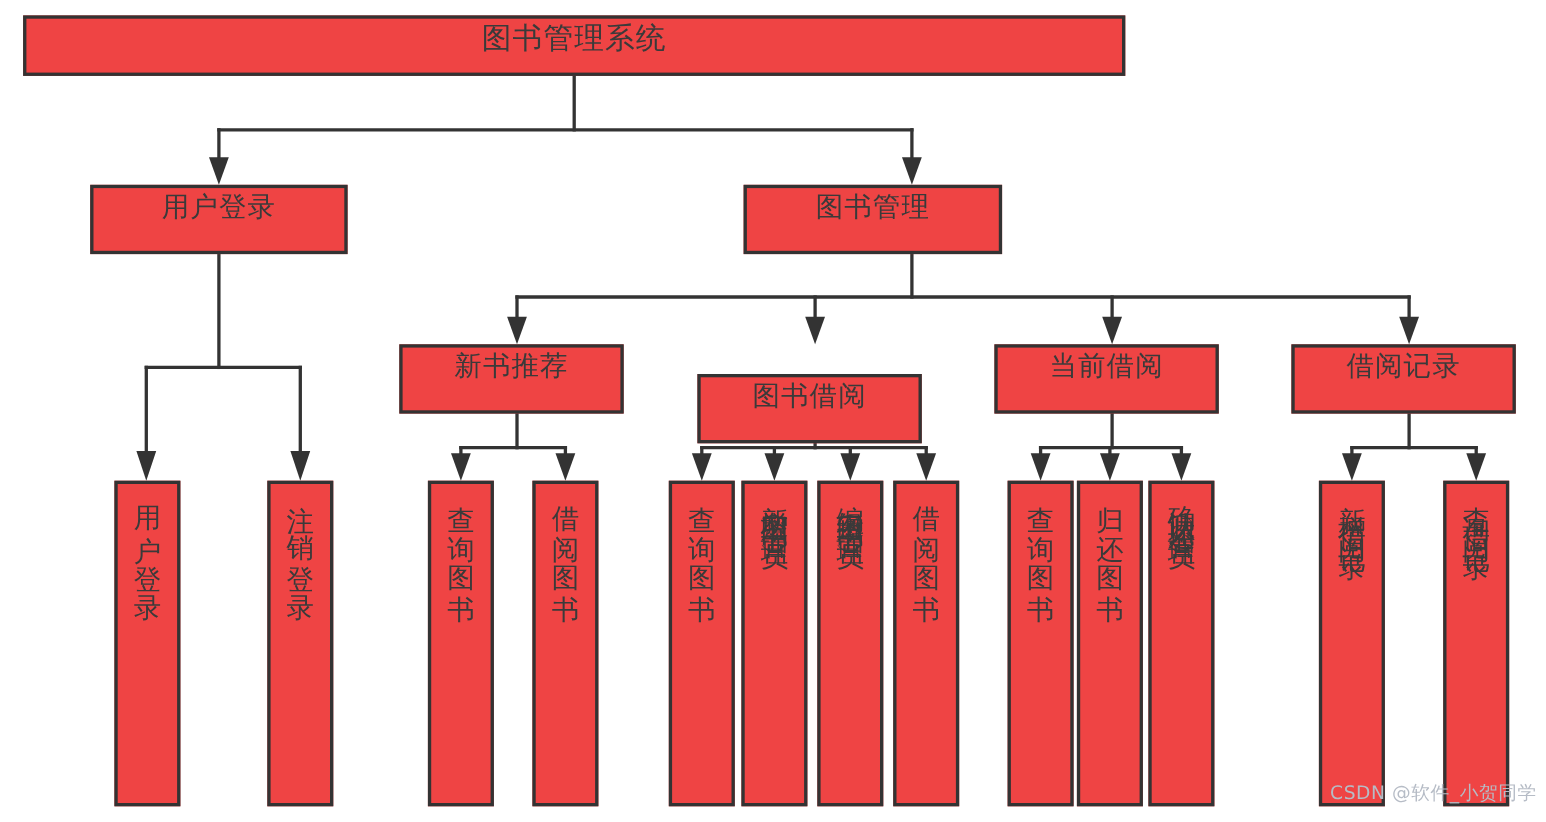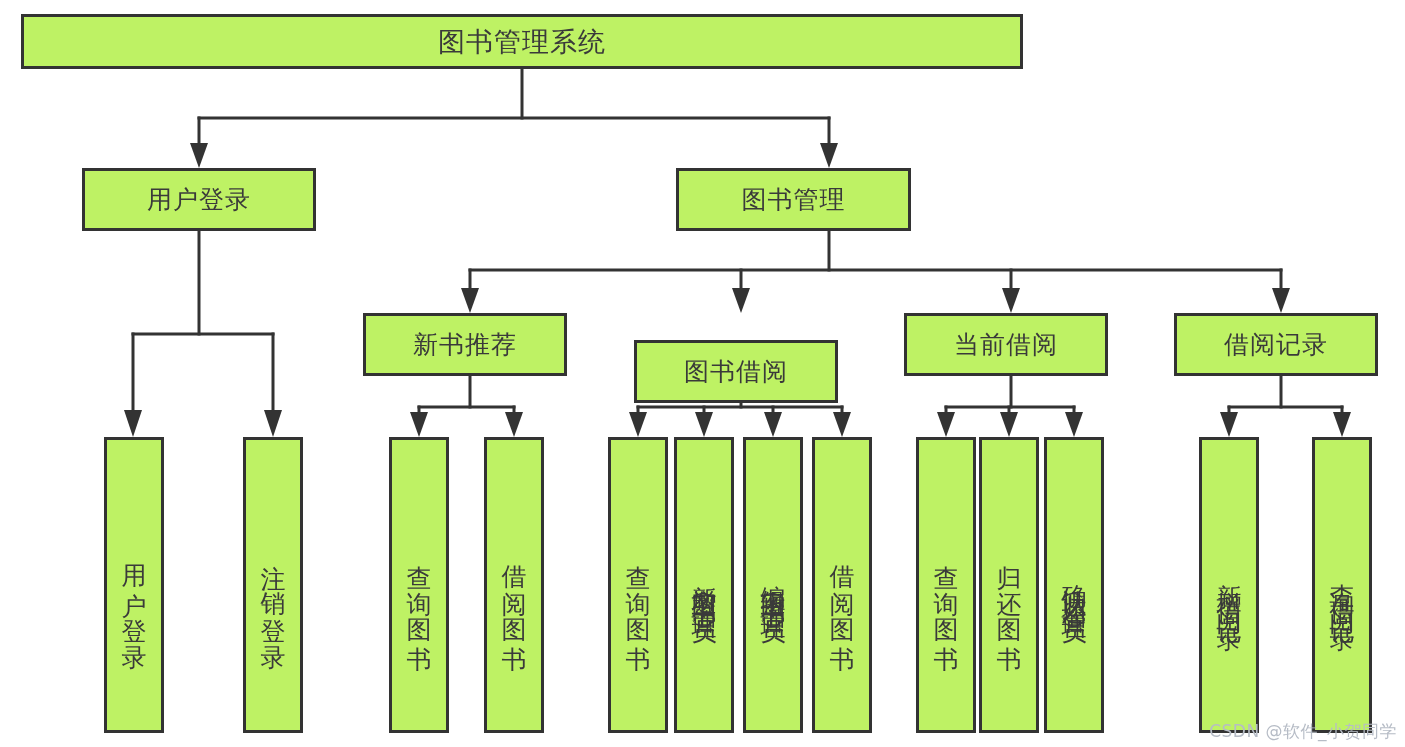--- a/index.html
+++ b/index.html
@@ -14,23 +14,22 @@
   #wires {
     position: absolute;
     left: 0; top: 0;
     width: 1405px; height: 747px;
     pointer-events: none;
   }
   .node {
     position: absolute;
     box-sizing: border-box;
     border: 3px solid #333333;
-    background: #bef264;
+    background: #ef4444;
     display: flex;
-    align-items: center;
     justify-content: center;
     color: #3a3a3a;
   }
   .hlabel {
     font-size: 25px;
     letter-spacing: 1px;
     white-space: nowrap;
   }
   .root .hlabel { font-size: 27px; }
   .vbox .vlabel {
@@ -59,21 +58,21 @@
   .x2  { left: 389px; }  .x3  { left: 484px; }
   .x4  { left: 608px; }  .x5  { left: 674px; }
   .x6  { left: 743px; }  .x7  { left: 812px; }
   .x8  { left: 916px; }  .x9  { left: 979px; }
   .x10 { left: 1044px; } .x11 { left: 1199px; }
   .x12 { left: 1312px; }
 
   .wm {
     position: absolute;
     right: 8px;
-    bottom: 4px;
+    bottom: 15px;
     font-size: 17px;
     color: #b6bcc6;
     letter-spacing: 0.5px;
     z-index: 5;
     white-space: nowrap;
     margin-left: 10px;
   }
   .wire { stroke: #333333; stroke-width: 3; fill: none; stroke-linecap: square; }
   .ah   { fill: #333333; stroke: none; }
 </style>

